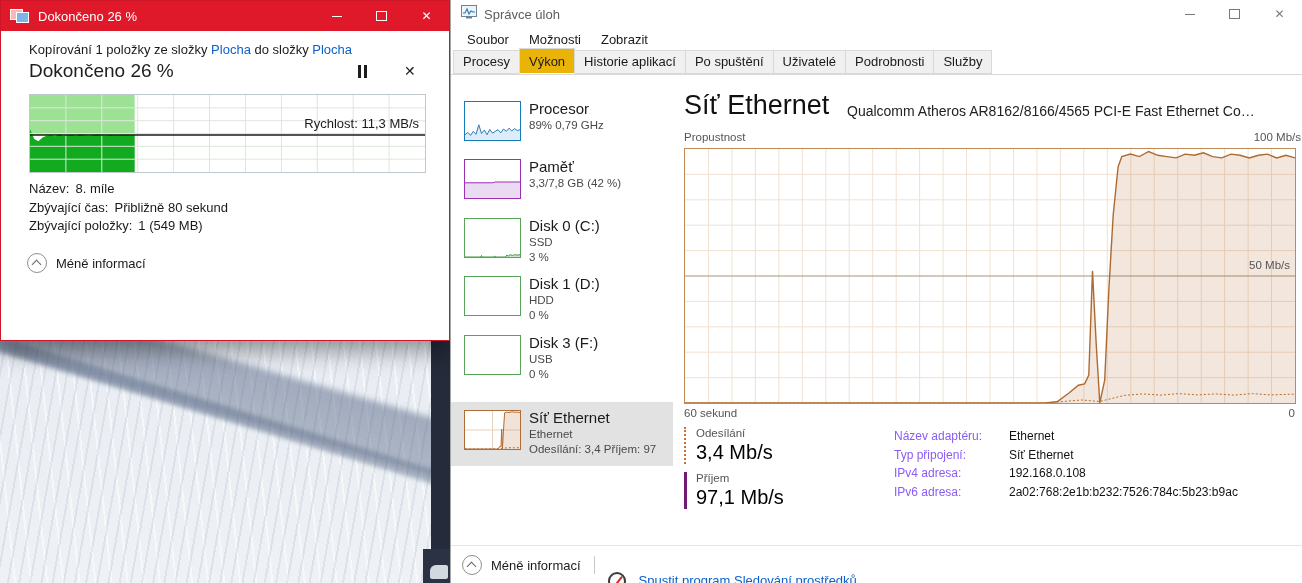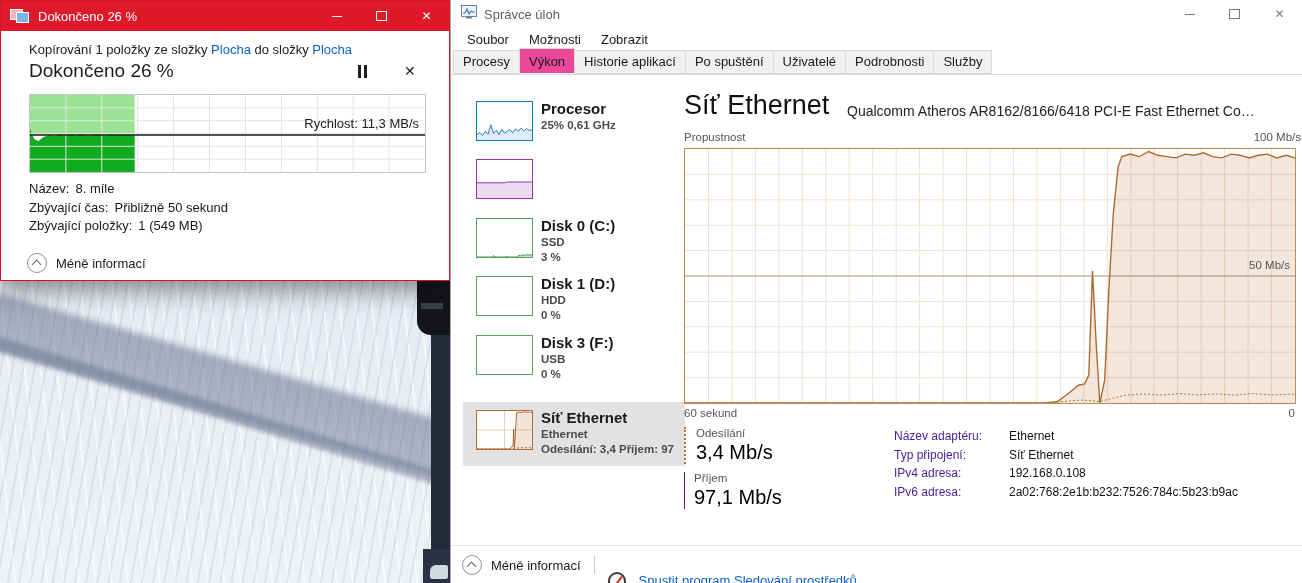--- a/index.html
+++ b/index.html
@@ -16,21 +16,21 @@
     transform:rotate(16deg);filter:blur(3px);}
   .shadow-band2{position:absolute;left:-40px;top:420px;width:620px;height:14px;
     background:rgba(88,104,134,.45);transform:rotate(17deg);filter:blur(2px);}
   .leg{position:absolute;right:0;top:281px;width:19px;height:302px;background:#252b3b;}
   .glove{position:absolute;right:0;top:281px;width:33px;height:54px;background:#15161b;border-radius:0 0 0 14px;}
   .glove i{position:absolute;left:4px;top:22px;width:22px;height:6px;background:#3c4149;display:block;}
   .boot{position:absolute;right:0;bottom:0;width:27px;height:34px;background:#2b3244;}
   .boot i{position:absolute;right:2px;bottom:4px;width:18px;height:14px;background:#d3d9e1;border-radius:6px 2px 2px 2px;display:block;}
 
   
-  .cdlg{position:absolute;left:0;top:0;width:450px;height:281px;background:#fff;
+  .cdlg{position:absolute;left:0;top:0;width:450px;height:341px;background:#fff;
         border:1px solid #cf1528;box-sizing:border-box;box-shadow:0 10px 22px rgba(0,0,0,.4);}
   .cd-titlebar{height:30px;background:#e0192a;display:flex;align-items:center;}
   .cd-copyicon{width:19px;height:14px;margin-left:9px;position:relative;flex:0 0 auto;}
   .cd-copyicon .b{position:absolute;left:0;top:0;width:11px;height:9px;background:#f6b8bd;border:1px solid #fff;}
   .cd-copyicon .f{position:absolute;left:6px;top:3px;width:11px;height:9px;background:#7fb4e8;border:1px solid #fff;}
   .cd-title{color:#fff;font-size:13px;margin-left:9px;white-space:nowrap;}
   .cd-winbtns{margin-left:auto;display:flex;height:30px;}
   .cd-winbtns .wb{width:45px;height:30px;display:flex;align-items:center;justify-content:center;color:#fff;}
   .glyph-min{display:block;width:10px;border-top:1px solid currentColor;}
   .glyph-max{display:block;width:9px;height:8px;border:1px solid currentColor;}
@@ -57,48 +57,48 @@
   .tm-titlebar{height:28px;display:flex;align-items:center;}
   .tm-appicon{margin-left:10px;flex:0 0 auto;}
   .tm-title{font-size:13px;color:#5d5d5d;margin-left:7px;}
   .tm-winbtns{margin-left:auto;display:flex;height:28px;}
   .tm-winbtns .wb{width:45px;height:28px;display:flex;align-items:center;justify-content:center;color:#7a7a7a;}
   .tm-menubar{height:22px;display:flex;align-items:center;padding-left:6px;font-size:13px;color:#1a1a1a;}
   .tm-menubar .mi{padding:0 10px;}
   .tm-tabs{height:25px;border-bottom:1px solid #d9d9d9;display:flex;align-items:flex-end;padding-left:2px;box-sizing:border-box;}
   .tab{font-size:13px;color:#1a1a1a;background:#f0f0f0;border:1px solid #d9d9d9;
        padding:3px 9px 4px;margin-right:-1px;position:relative;white-space:nowrap;}
-  .tab.active{background:#ec4899;border-bottom-color:#fff;padding-top:5px;z-index:2;}
-  
-  .sb-item{position:absolute;left:12px;width:222px;box-sizing:border-box;font-weight:bold;}
+  .tab.active{background:#eab308;border-bottom-color:#fff;padding-top:5px;z-index:2;}
+  
+  .sb-item{position:absolute;left:0;width:222px;box-sizing:border-box;}
   .sb-item.selected{background:#e2e2e2;}
   .sb-thumb{position:absolute;left:13px;top:8px;width:57px;height:40px;background:#fff;box-sizing:border-box;}
   .sb-thumb svg{display:block;}
   .b-cpu{border:1px solid #157ab8;}
   .b-mem{border:1px solid #9b30b4;}
   .b-disk{border:1px solid #57a357;}
   .b-net{border:1px solid #ad6d33;}
   .sb-text{margin-left:78px;padding-top:6px;}
   .sb-title{font-size:15px;color:#1a1a1a;line-height:19px;white-space:nowrap;}
   .sb-line{font-size:11.5px;color:#4a4a4a;line-height:14.5px;white-space:nowrap;overflow:hidden;width:142px;}
   
   .main-title{position:absolute;left:233px;top:90px;font-size:27px;font-weight:300;color:#111;white-space:nowrap;}
   .main-subtitle{position:absolute;left:396px;top:103px;font-size:14px;color:#222;white-space:nowrap;
                  width:447px;overflow:hidden;}
   .lbl-small{font-size:11.5px;color:#555;position:absolute;white-space:nowrap;}
   .net-chart{position:absolute;left:233px;top:148px;width:612px;height:256px;border:1px solid #c08a52;box-sizing:border-box;background:#fff;}
   .net-chart .mid-label{position:absolute;right:5px;top:110px;font-size:11.5px;color:#555;}
   .stat-block{position:absolute;left:233px;}
   .stat-send{top:427px;border-left:2px dotted #c4703a;padding-left:10px;}
-  .stat-recv{top:472px;border-left:1px solid #701a75;padding-left:9px;}
+  .stat-recv{top:472px;border-left:3px solid #701a75;padding-left:9px;}
   .stat-label{font-size:11.5px;color:#555;}
   .stat-value{font-size:20px;color:#000000;margin-top:2px;white-space:nowrap;}
   .adp{position:absolute;left:443px;top:427px;font-size:12px;line-height:18.5px;}
   .adp .row{display:flex;}
-  .adp .al{width:115px;color:#4c1d95;flex:0 0 auto;}
+  .adp .al{width:115px;color:#8b5cf6;flex:0 0 auto;}
   .adp .av{color:#111;white-space:nowrap;}
   .tm-footer{position:absolute;left:0;right:0;top:545px;height:38px;border-top:1px solid #e5e5e5;
              display:flex;align-items:center;}
   .tm-footer .less{display:flex;align-items:center;gap:9px;margin-left:11px;}
   .tm-footer .less .txt{font-size:13px;color:#1a1a1a;}
   .vsep{width:1px;height:18px;background:#c8c8c8;margin:0 13px;}
   .resmon{display:flex;align-items:center;gap:13px;margin-top:31px;}
   .resmon-icon{width:14px;height:14px;border:2px solid #3c3c3c;border-radius:50%;position:relative;flex:0 0 auto;background:#fdfdfd;}
   .resmon-icon:after{content:"";position:absolute;left:6px;top:1px;width:2px;height:9px;background:#d22a1e;
                      transform:rotate(38deg);transform-origin:50% 90%;}
@@ -172,21 +172,21 @@
           <line x1="0" y1="64.2" x2="395" y2="64.2" stroke="#dde7dd" stroke-width="1"></line>
           <line x1="0" y1="40.0" x2="395" y2="40.0" stroke="#1b1b1b" stroke-width="1.4"></line>
         </svg>
       <span class="cd-speed-label">Rychlost: 11,3 MB/s</span>
     </div>
     <div class="cd-details">
       <div>
         <span class="lbl">Název:</span><span>8. míle</span>
       </div>
       <div>
-        <span class="lbl">Zbývající čas:</span><span>Přibližně 50 sekund</span>
+        <span class="lbl">Zbývající čas:</span><span>Přibližně 80 sekund</span>
       </div>
       <div>
         <span class="lbl">Zbývající položky:</span><span>1 (549 MB)</span>
       </div>
     </div>
     <div class="cd-footer">
       <span class="circ"></span>
       <span class="txt">Méně informací</span>
     </div>
   </div>
@@ -228,30 +228,34 @@
 
     <div class="sb-item" style="top:93px;height:56px;">
       <span class="sb-thumb b-cpu">
           <svg id="svg-mini-cpu" width="55" height="38">
             <polygon points="0,38 0.0,32.7 2.8,30.4 5.5,33.4 8.3,29.3 11.0,32.3 13.8,22.8 16.5,31.5 19.3,28.1 22.0,32.7 24.8,27.4 27.5,31.2 30.3,29.3 33.0,27.7 35.8,30.8 38.5,27.0 41.3,29.3 44.0,26.2 46.8,28.9 49.5,26.6 52.3,28.5 55.0,27.7 55,38" fill="#ddecf8"></polygon>
             <polyline points="0.0,32.7 2.8,30.4 5.5,33.4 8.3,29.3 11.0,32.3 13.8,22.8 16.5,31.5 19.3,28.1 22.0,32.7 24.8,27.4 27.5,31.2 30.3,29.3 33.0,27.7 35.8,30.8 38.5,27.0 41.3,29.3 44.0,26.2 46.8,28.9 49.5,26.6 52.3,28.5 55.0,27.7" fill="none" stroke="#2e7db8" stroke-width="1"></polyline>
           </svg>
         </span>
       <div class="sb-text">
         <div class="sb-title">Procesor</div>
-        <div class="sb-line">25% 0,61 GHz</div>
+        <div class="sb-line">89% 0,79 GHz</div>
       </div>
     </div>
     <div class="sb-item" style="top:151px;height:56px;">
       <span class="sb-thumb b-mem">
           <svg id="svg-mini-mem" width="55" height="38">
             <polygon points="0,38 0.0,22.8 27.5,22.8 30.3,22.0 55.0,22.0 55,38" fill="#eadaf2"></polygon>
             <polyline points="0.0,22.8 27.5,22.8 30.3,22.0 55.0,22.0" fill="none" stroke="#9b30b4" stroke-width="1"></polyline>
           </svg>
         </span>
+      <div class="sb-text">
+        <div class="sb-title">Paměť</div>
+        <div class="sb-line">3,3/7,8 GB (42 %)</div>
+      </div>
     </div>
     <div class="sb-item" style="top:210px;height:58px;">
       <span class="sb-thumb b-disk">
           <svg id="svg-mini-disk0" width="55" height="38">
             <polygon points="0,38 0.0,38.0 15.4,38.0 16.5,36.5 17.6,38.0 28.6,38.0 29.7,36.9 30.8,38.0 40.7,38.0 41.8,36.1 43.5,36.9 45.1,35.7 47.3,36.5 49.5,35.7 52.3,36.1 55.0,35.7 55,38" fill="#cde7cd"></polygon>
             <polyline points="0.0,38.0 15.4,38.0 16.5,36.5 17.6,38.0 28.6,38.0 29.7,36.9 30.8,38.0 40.7,38.0 41.8,36.1 43.5,36.9 45.1,35.7 47.3,36.5 49.5,35.7 52.3,36.1 55.0,35.7" fill="none" stroke="#3f9b3f" stroke-width="1"></polyline>
           </svg>
         </span>
       <div class="sb-text">
         <div class="sb-title">Disk 0 (C:)</div>
@@ -290,21 +294,21 @@
           </svg>
         </span>
       <div class="sb-text">
         <div class="sb-title">Síť Ethernet</div>
         <div class="sb-line">Ethernet</div>
         <div class="sb-line">Odesílání: 3,4 Příjem: 97</div>
       </div>
     </div>
 
     <div class="main-title">Síť Ethernet</div>
-    <div class="main-subtitle">Qualcomm Atheros AR8162/8166/6418 PCI-E Fast Ethernet Co…</div>
+    <div class="main-subtitle">Qualcomm Atheros AR8162/8166/4565 PCI-E Fast Ethernet Co…</div>
     <span class="lbl-small" style="left:233px;top:131px;">Propustnost</span>
     <span class="lbl-small" style="right:1px;top:131px;">100 Mb/s</span>
     <div class="net-chart">
       <svg id="svg-net-main" width="610" height="254">
           <line x1="23.5" y1="0" x2="23.5" y2="254" stroke="#f0e1d2" stroke-width="1"></line>
           <line x1="46.9" y1="0" x2="46.9" y2="254" stroke="#f0e1d2" stroke-width="1"></line>
           <line x1="70.4" y1="0" x2="70.4" y2="254" stroke="#f0e1d2" stroke-width="1"></line>
           <line x1="93.8" y1="0" x2="93.8" y2="254" stroke="#f0e1d2" stroke-width="1"></line>
           <line x1="117.3" y1="0" x2="117.3" y2="254" stroke="#f0e1d2" stroke-width="1"></line>
           <line x1="140.8" y1="0" x2="140.8" y2="254" stroke="#f0e1d2" stroke-width="1"></line>

